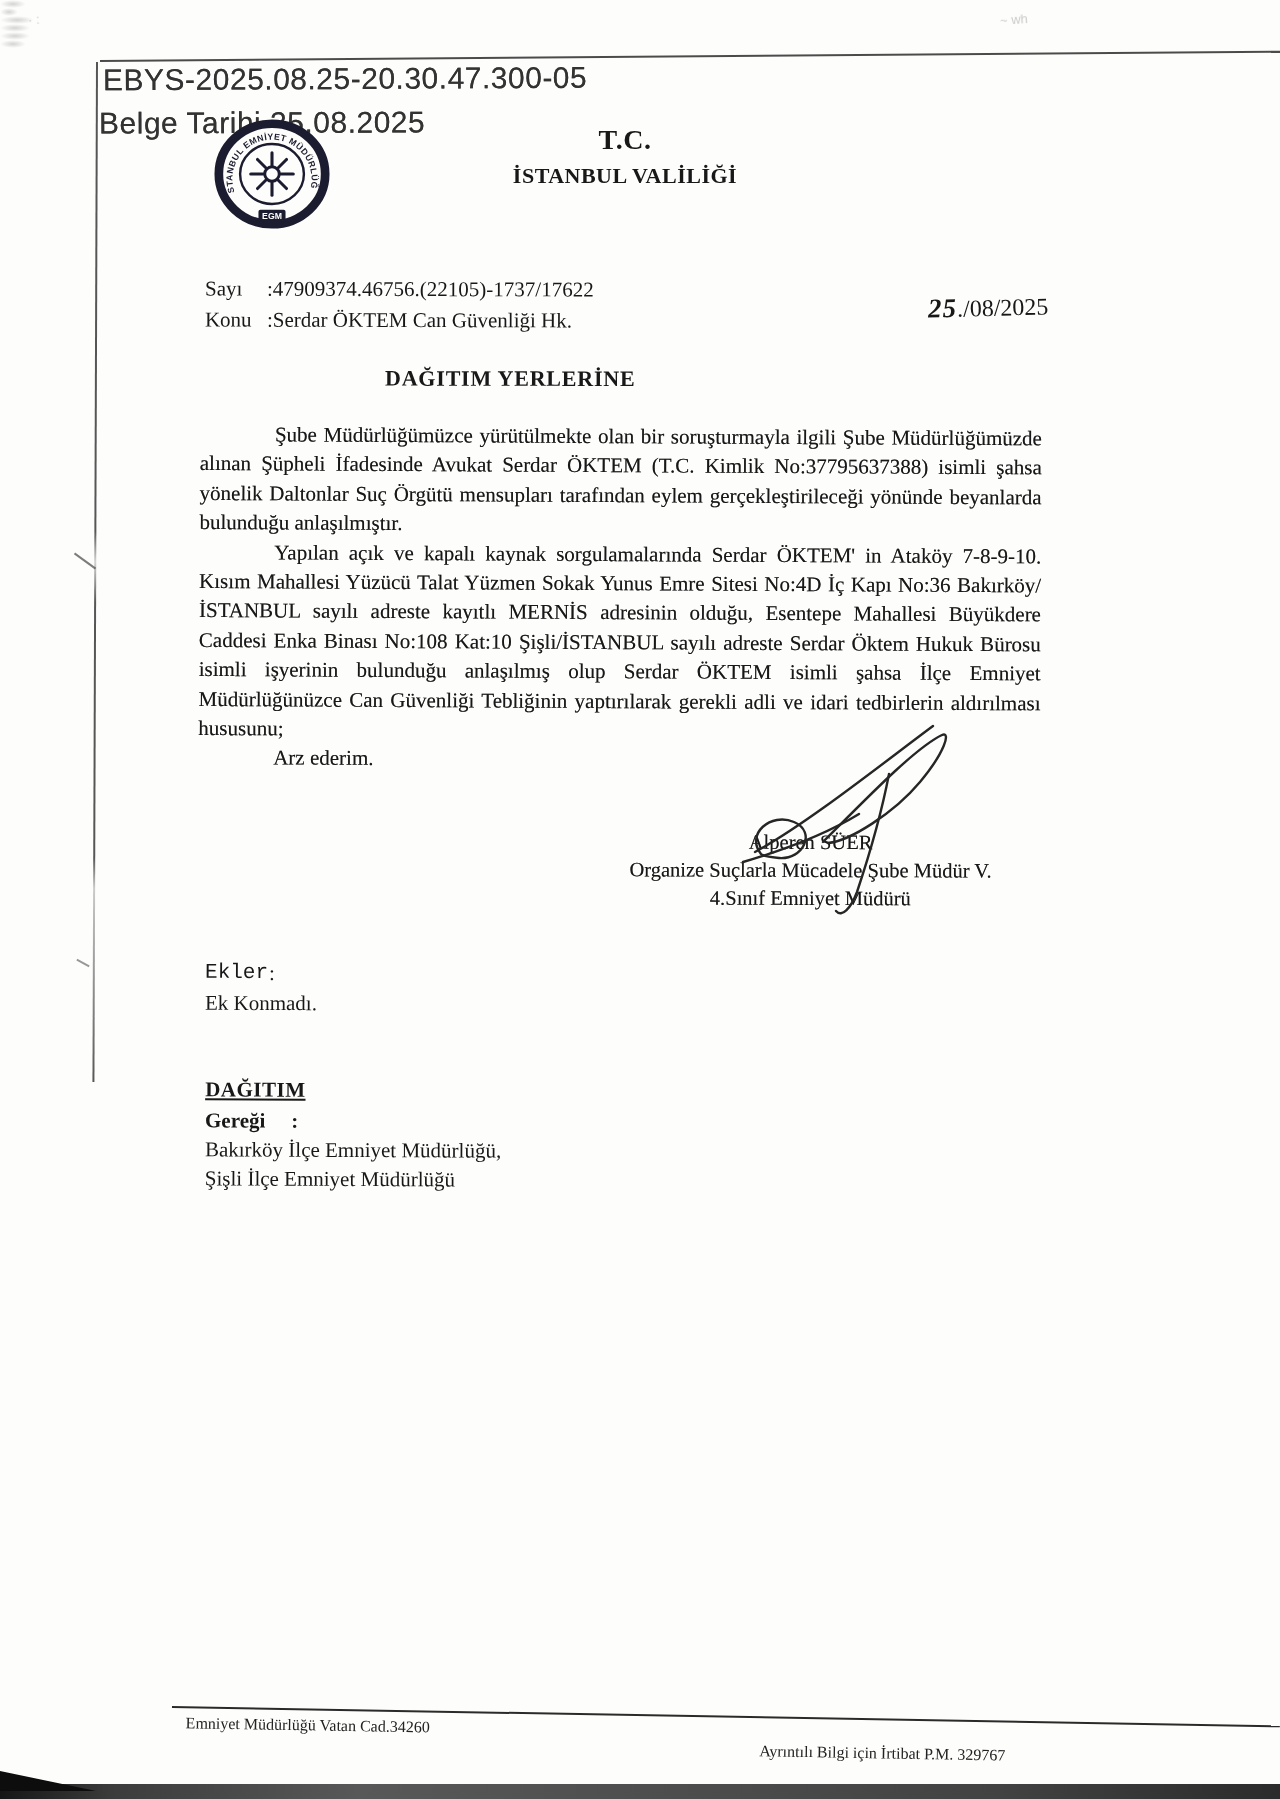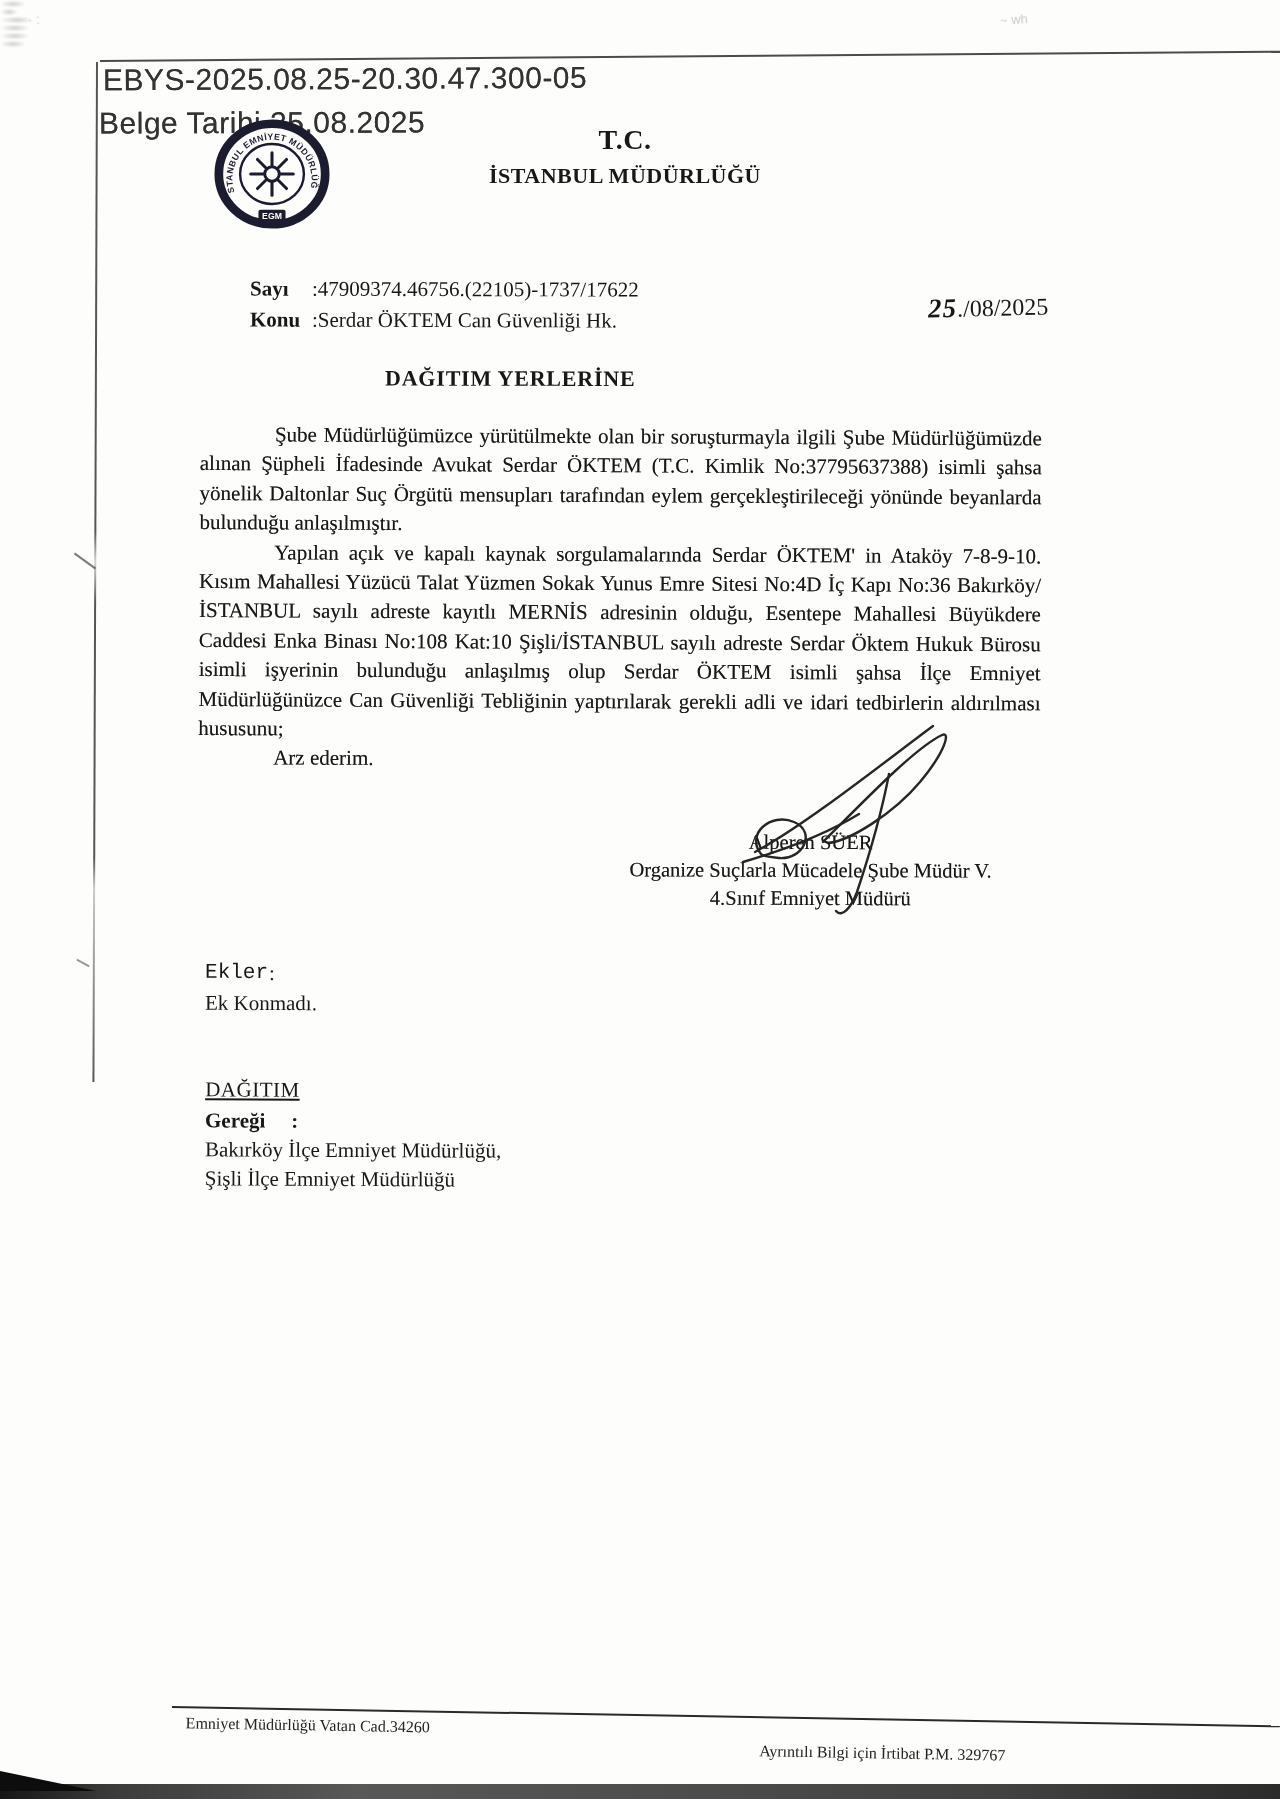--- a/index.html
+++ b/index.html
@@ -40,21 +40,21 @@
   .letterhead{
     position:absolute;left:385px;top:124px;width:480px;text-align:center;z-index:2;
   }
   .letterhead .tc{font-size:28px;font-weight:bold;letter-spacing:.5px;}
   .letterhead .valilik{font-size:22px;font-weight:bold;margin-top:7px;letter-spacing:.5px;}
   .letterhead .mudurluk{font-size:21px;font-weight:bold;margin-top:5px;}
 
   
   .meta{position:absolute;left:205px;top:274px;font-size:21px;transform:rotate(0.15deg);}
   .meta-row{display:flex;line-height:31px;}
-  .meta-label{font-weight:bold;width:62px;margin-left:45px;}
+  .meta-label{font-weight:normal;width:62px;}
   .meta-value{white-space:nowrap;}
 
   .doc-date{position:absolute;left:928px;top:292px;font-size:24px;white-space:nowrap;transform:rotate(-1.5deg);}
   .doc-date .hand{font-weight:bold;font-style:italic;font-size:27px;letter-spacing:1px;}
 
   .doc-title{
     position:absolute;left:385px;top:366px;width:480px;text-align:left;
     font-size:22px;font-weight:bold;letter-spacing:.8px;transform:rotate(0.1deg);
   }
 
@@ -76,21 +76,21 @@
   }
   .sig-svg{position:absolute;left:737px;top:710px;width:232px;height:218px;z-index:5;}
 
   
   .ekler{position:absolute;left:205px;top:958px;font-size:21px;line-height:30px;transform:rotate(0.2deg);}
   .ekler-row{display:flex;}
   .ekler-label{width:64px;font-family:Liberation Mono, monospace;}
 
   
   .dagitim{position:absolute;left:205px;top:1076px;font-size:21px;line-height:29px;transform:rotate(0.25deg);}
-  .dagitim-head{font-weight:normal;text-decoration:underline;letter-spacing:.5px;text-align:right;}
+  .dagitim-head{font-weight:bold;text-decoration:underline;letter-spacing:.5px;text-align:right;}
   .geregi{display:flex;font-weight:bold;margin-top:2px;}
   .geregi .colon{margin-left:26px;}
 
   
   .footer{
     position:absolute;left:172px;top:1706px;width:1108px;height:70px;
     border-top:2px solid #2a2a2a;
     transform:rotate(1.0deg);transform-origin:left top;
     font-size:16px;color:#222;
   }
@@ -142,21 +142,21 @@
         <line x1="75" y1="45" x2="45" y2="75"></line>
       </g>
       <circle cx="60" cy="60" r="7.5" fill="#fdfdfc" stroke="#1c1c30" stroke-width="3"></circle>
       <rect x="46" y="97" width="28" height="13" rx="2" fill="#1c1c30"></rect>
       <text x="60" y="107" font-size="9" font-weight="bold" fill="#ffffff" text-anchor="middle" font-family="'Liberation Sans',sans-serif">EGM</text>
     </svg>
   </div>
 
   <div class="letterhead">
     <div class="tc">T.C.</div>
-    <div class="valilik">İSTANBUL MÜDÜRLÜĞÜ</div>
+    <div class="valilik">İSTANBUL VALİLİĞİ</div>
   </div>
 
   <div class="meta">
     <div class="meta-row">
       <span class="meta-label">Sayı</span>
       <span class="meta-value">:47909374.46756.(22105)-1737/17622</span>
     </div>
     <div class="meta-row">
       <span class="meta-label">Konu</span>
       <span class="meta-value">:Serdar ÖKTEM Can Güvenliği Hk.</span>

